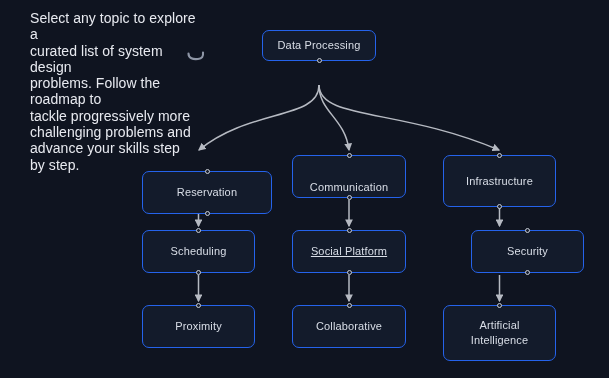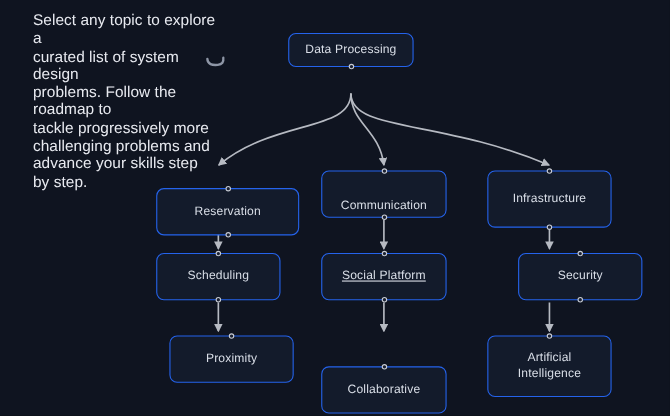--- a/index.html
+++ b/index.html
@@ -132,36 +132,36 @@
   <div class="node" style="left:142px; top:171px; width:130px; height:43px;">
     <span class="node-label">Reservation</span>
     <span class="handle top"></span>
     <span class="handle bottom"></span>
   </div>
   <div class="node" style="left:142px; top:230px; width:113px; height:43px;">
     <span class="node-label">Scheduling</span>
     <span class="handle top"></span>
     <span class="handle bottom"></span>
   </div>
-  <div class="node" style="left:142px; top:305px; width:113px; height:43px;margin-left:12px;">
+  <div class="node" style="left:142px; top:305px; width:113px; height:43px;">
     <span class="node-label">Proximity</span>
     <span class="handle top"></span>
   </div>
 
   <div class="node" style="left:292px; top:155px; width:114px; height:43px;align-items:flex-end;">
     <span class="node-label">Communication</span>
     <span class="handle top"></span>
     <span class="handle bottom"></span>
   </div>
   <div class="node" style="left:292px; top:230px; width:114px; height:43px;text-decoration:underline;">
     <span class="node-label">Social Platform</span>
     <span class="handle top"></span>
     <span class="handle bottom"></span>
   </div>
-  <div class="node" style="left:292px; top:305px; width:114px; height:43px;margin-top:28px;">
+  <div class="node" style="left:292px; top:305px; width:114px; height:43px;">
     <span class="node-label">Collaborative</span>
     <span class="handle top"></span>
   </div>
 
   <div class="node" style="left:443px; top:155px; width:113px; height:52px;">
     <span class="node-label">Infrastructure</span>
     <span class="handle top"></span>
     <span class="handle bottom"></span>
   </div>
   <div class="node" style="left:443px; top:230px; width:113px; height:43px;margin-left:28px;">

